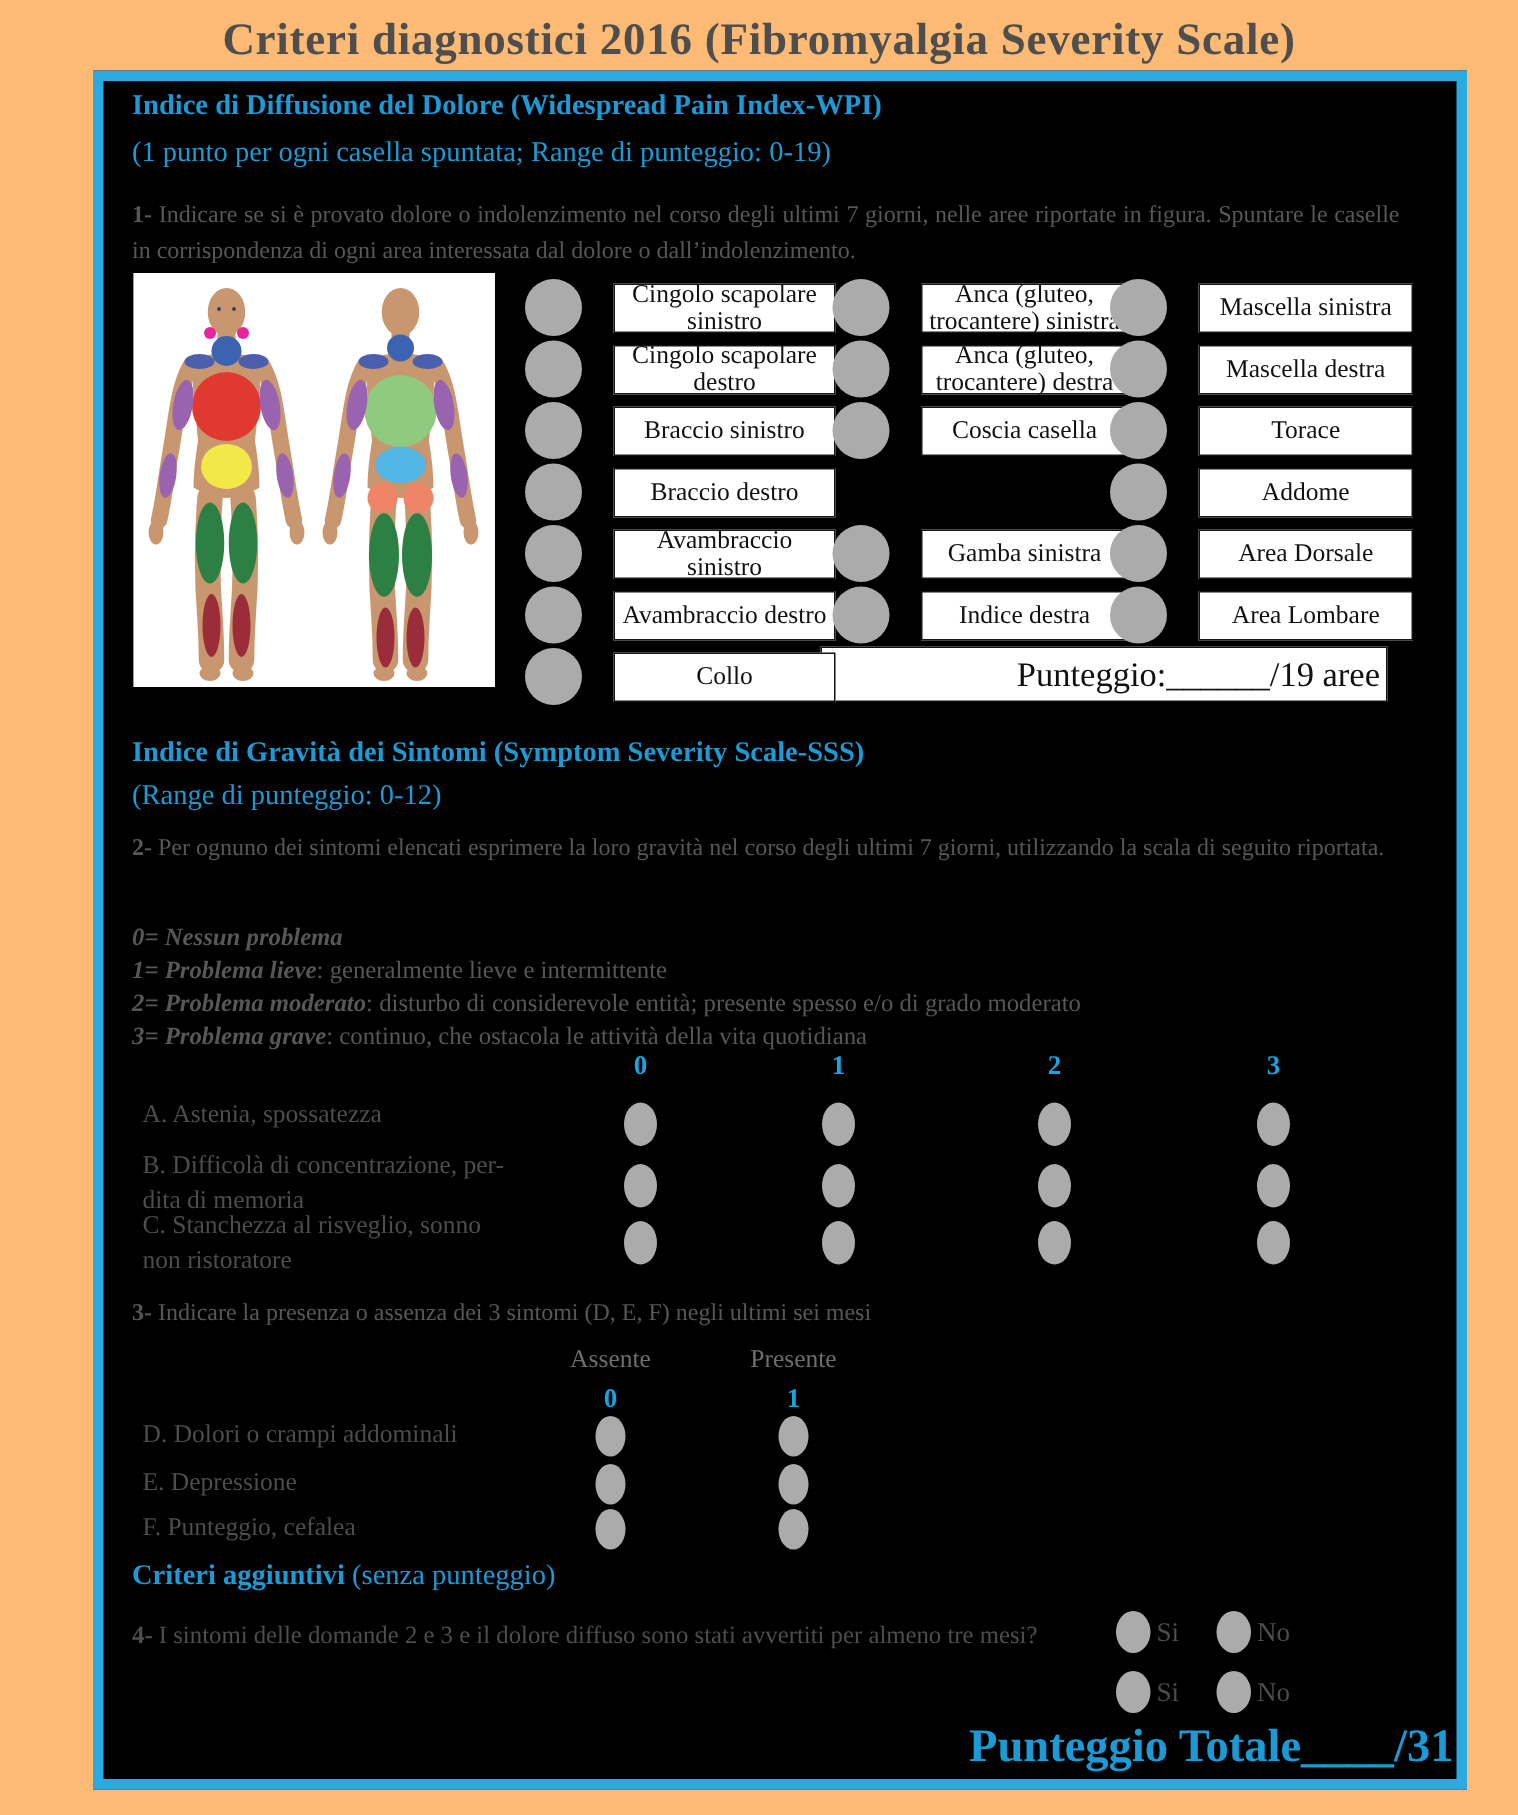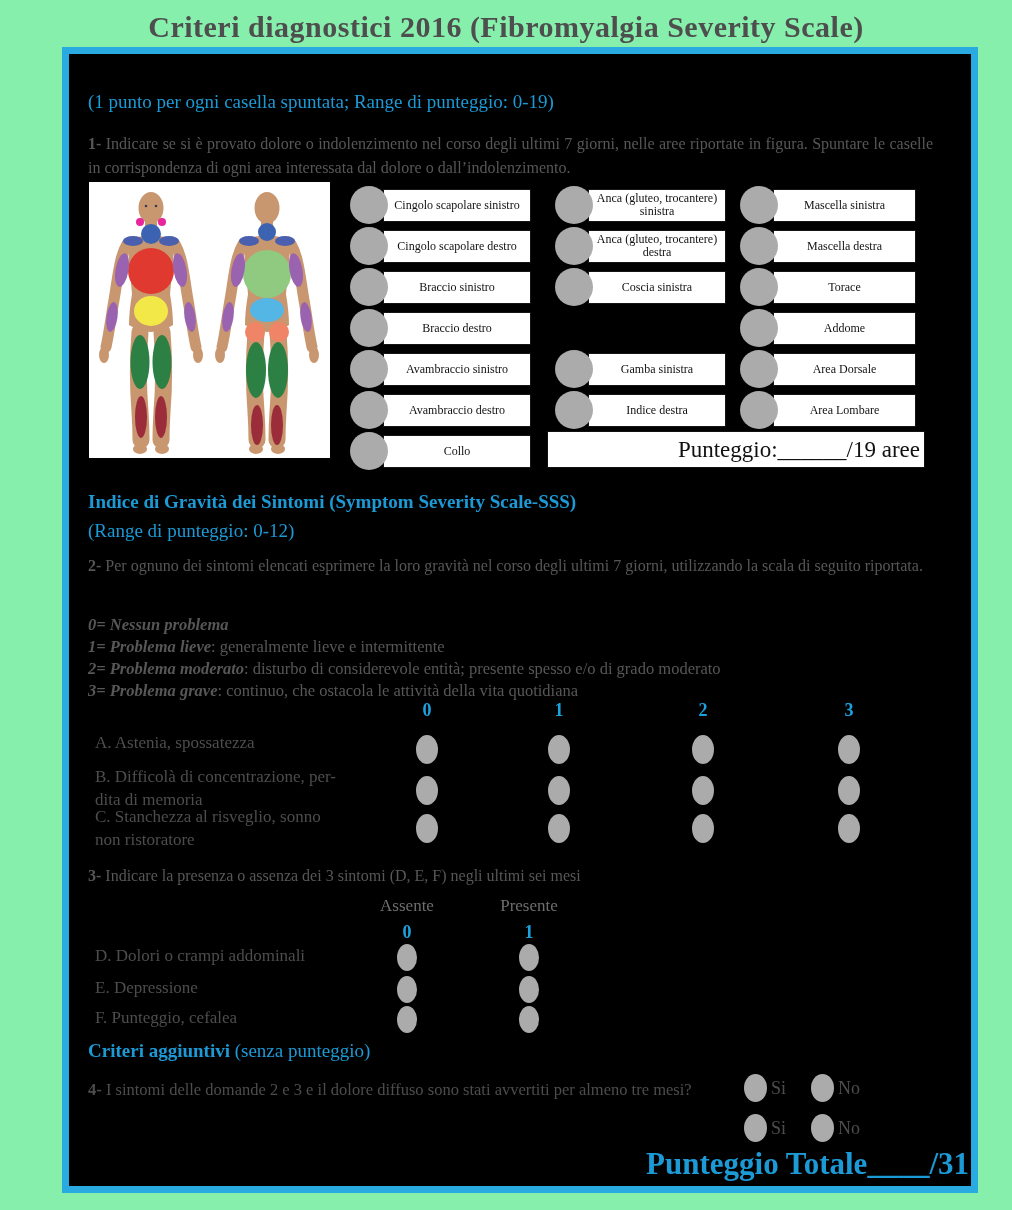--- a/index.html
+++ b/index.html
@@ -1,37 +1,37 @@
 <!DOCTYPE html>
 <html><head>
 <meta charset="utf-8">
 <style>
   html,body{margin:0;padding:0;background:#000;}
-  .page{position:relative;width:1012px;height:1210px;background:#86efac;overflow:hidden;
+  .page{position:relative;width:1012px;height:1210px;background:#fdba74;overflow:hidden;
         font-family:"Liberation Serif","DejaVu Serif",serif;}
   .page-title{position:absolute;top:10px;left:0;width:100%;text-align:center;
         font-size:30px;font-weight:bold;color:#4e4e4e;letter-spacing:.5px;}
   .frame{position:absolute;left:62px;top:47px;width:902px;height:1132px;
         border:7px solid #29abe2;background:#000;}
   .inner{position:absolute;left:0;top:0;width:902px;height:1132px;}
 
   .blue-h{position:absolute;color:#1b9ad6;font-size:19px;font-weight:bold;white-space:nowrap;}
   .blue-sub{position:absolute;color:#1b9ad6;font-size:19px;white-space:nowrap;}
   .gray-p{position:absolute;color:#575757;font-size:16px;line-height:1.5;text-align:justify;}
   .gray-p b{font-weight:bold;}
   .nowrap{white-space:nowrap;text-align:left;}
 
   .bodyfig{position:absolute;left:20px;top:128px;width:241px;height:276px;background:#fff;}
 
   .wpi-row{position:absolute;display:flex;align-items:center;}
   .chk{width:38px;height:38px;border-radius:50%;background:#ababab;flex:none;
        margin-right:-5px;position:relative;z-index:2;}
   .area-box{background:#fff;border:1px solid #151515;height:33px;box-sizing:border-box;
        display:flex;align-items:center;justify-content:center;text-align:center;
-       font-size:12px;line-height:1.08;color:#111;padding:0 3px;position:relative;z-index:1;}
+       font-size:17px;line-height:1.08;color:#111;padding:0 3px;position:relative;z-index:1;margin-left:26px;}
   .c1 .area-box{width:148px}
   .c2 .area-box{width:138px}
   .c3 .area-box{width:143px}
 
   .score-box{position:absolute;left:478px;top:377px;width:378px;height:37px;background:#fff;
        border:1px solid #111;box-sizing:border-box;display:flex;align-items:center;
        justify-content:flex-end;font-size:23px;color:#111;padding-right:4px;}
 
   .scale-line{color:#575757;font-size:16.5px;line-height:22px;white-space:nowrap;}
   .scale-line .lead{font-weight:bold;font-style:italic;}
@@ -54,20 +54,21 @@
 </head>
 <body>
 
 <div class="page">
 
   <div class="page-title">Criteri diagnostici 2016 (Fibromyalgia Severity Scale)</div>
 
   <div class="frame">
     <div class="inner">
 
+      <div class="blue-h" style="left:19px;top:6px">Indice di Diffusione del Dolore (Widespread Pain Index-WPI)</div>
       <div class="blue-sub" style="left:19px;top:37px">(1 punto per ogni casella spuntata; Range di punteggio: 0-19)</div>
       <div class="gray-p" style="left:19px;top:78px;width:845px">
         <b>1-</b>
         <span>Indicare se si è provato dolore o indolenzimento nel corso degli ultimi 7 giorni, nelle aree riportate in figura. Spuntare le caselle in corrispondenza di ogni area interessata dal dolore o dall’indolenzimento.</span>
       </div>
 
       <div class="bodyfig">
         <svg viewBox="0 0 241 276" width="241" height="276">
           <rect width="241" height="276" fill="#ffffff"></rect>
 
@@ -167,21 +168,21 @@
       <div class="wpi-row c1" style="left:281px;top:378px">
           <span class="chk"></span>
           <span class="area-box">Collo</span>
         </div>
       <div class="wpi-row c2" style="left:486px;top:173px">
           <span class="chk"></span>
           <span class="area-box">Anca (gluteo, trocantere) destra</span>
         </div>
       <div class="wpi-row c2" style="left:486px;top:214px">
           <span class="chk"></span>
-          <span class="area-box">Coscia sinistra</span>
+          <span class="area-box">Coscia casella</span>
         </div>
       <div class="wpi-row c2" style="left:486px;top:296px">
           <span class="chk"></span>
           <span class="area-box">Gamba sinistra</span>
         </div>
       <div class="wpi-row c2" style="left:486px;top:337px">
           <span class="chk"></span>
           <span class="area-box">Indice destra</span>
         </div>
 

